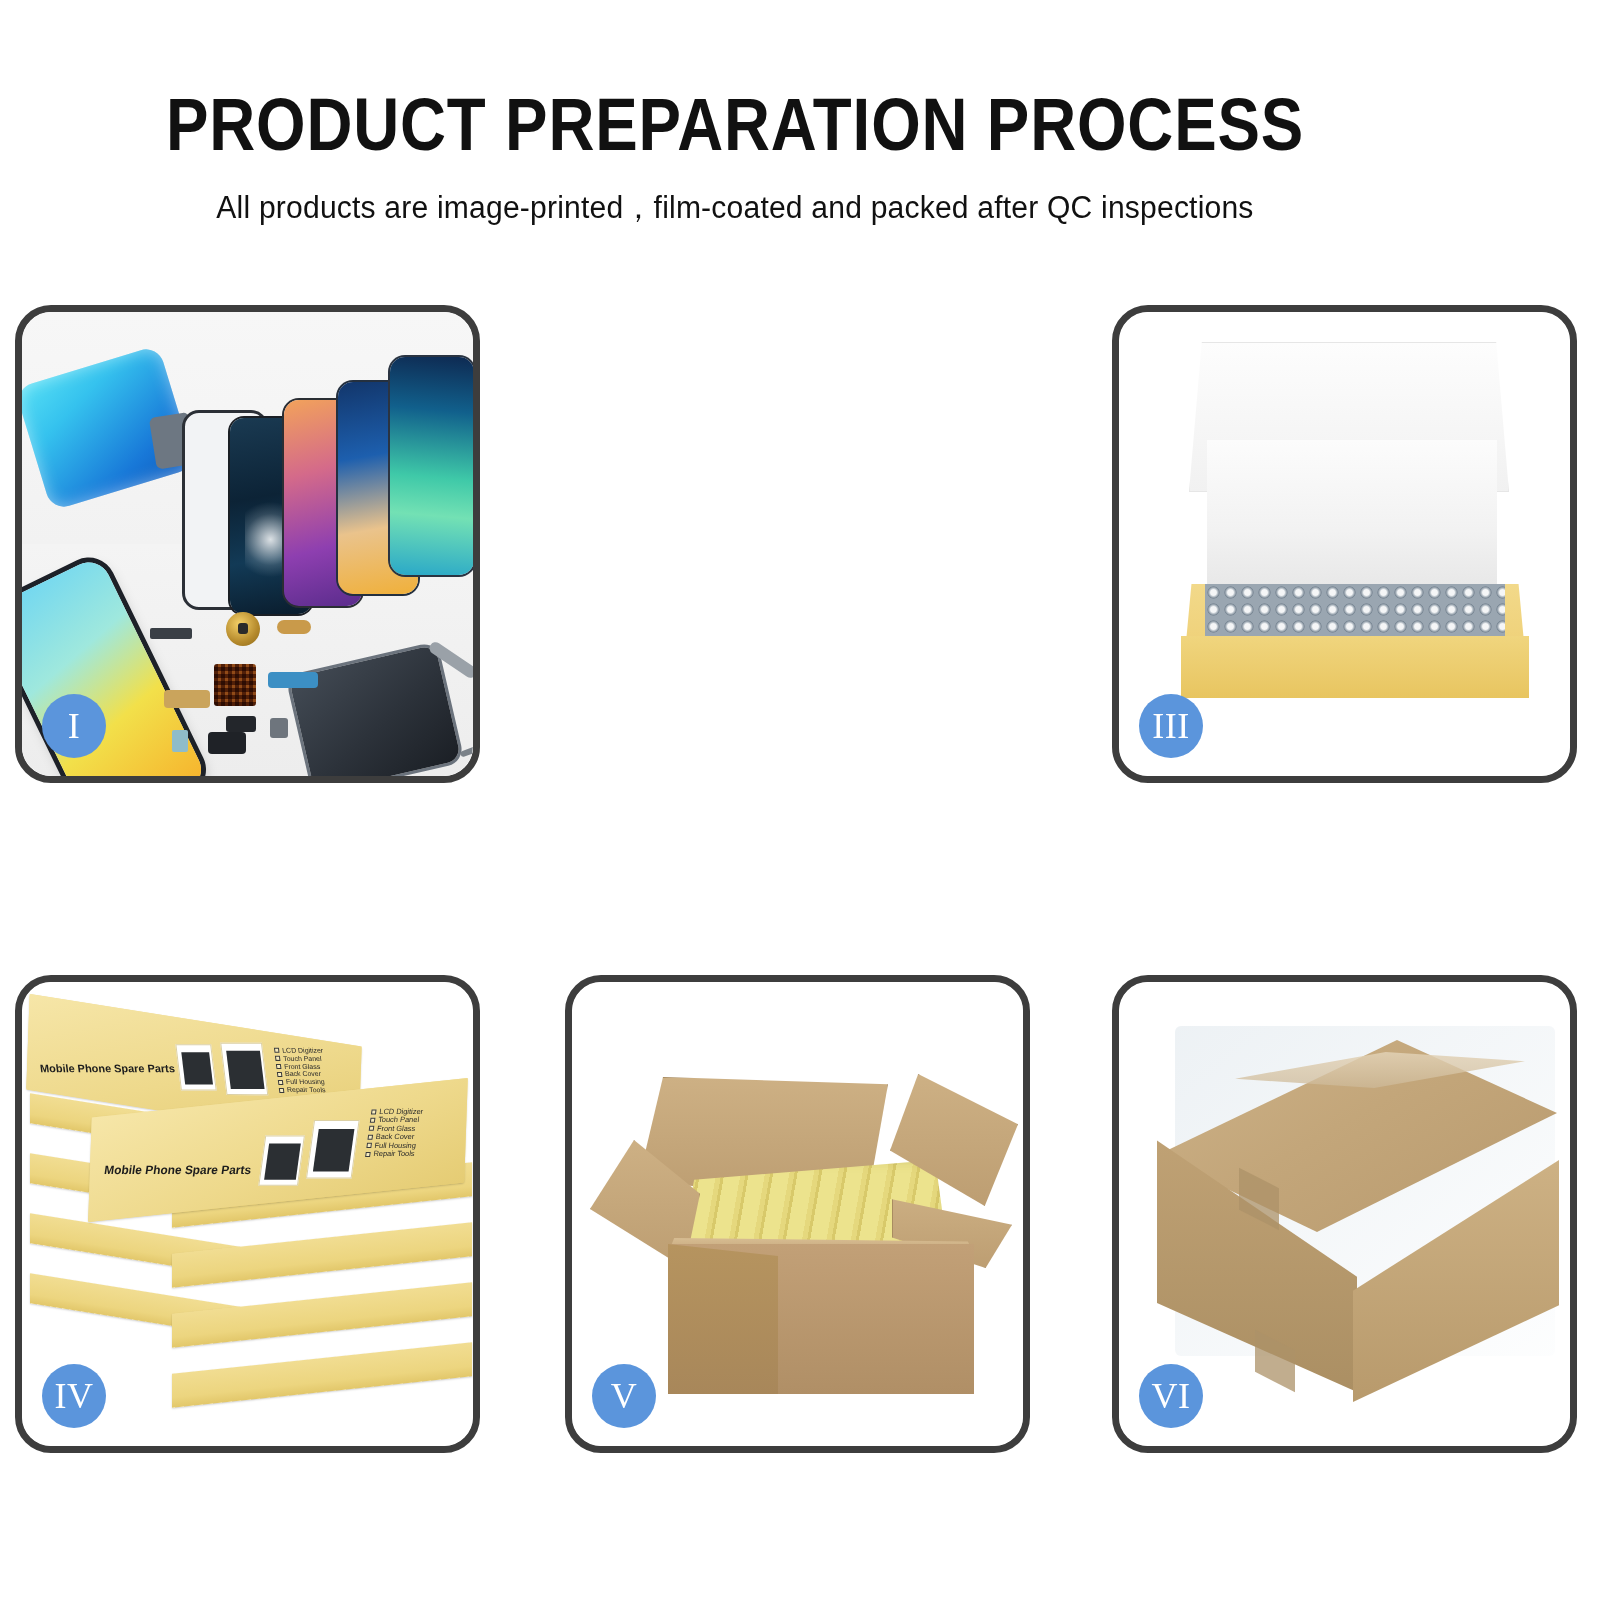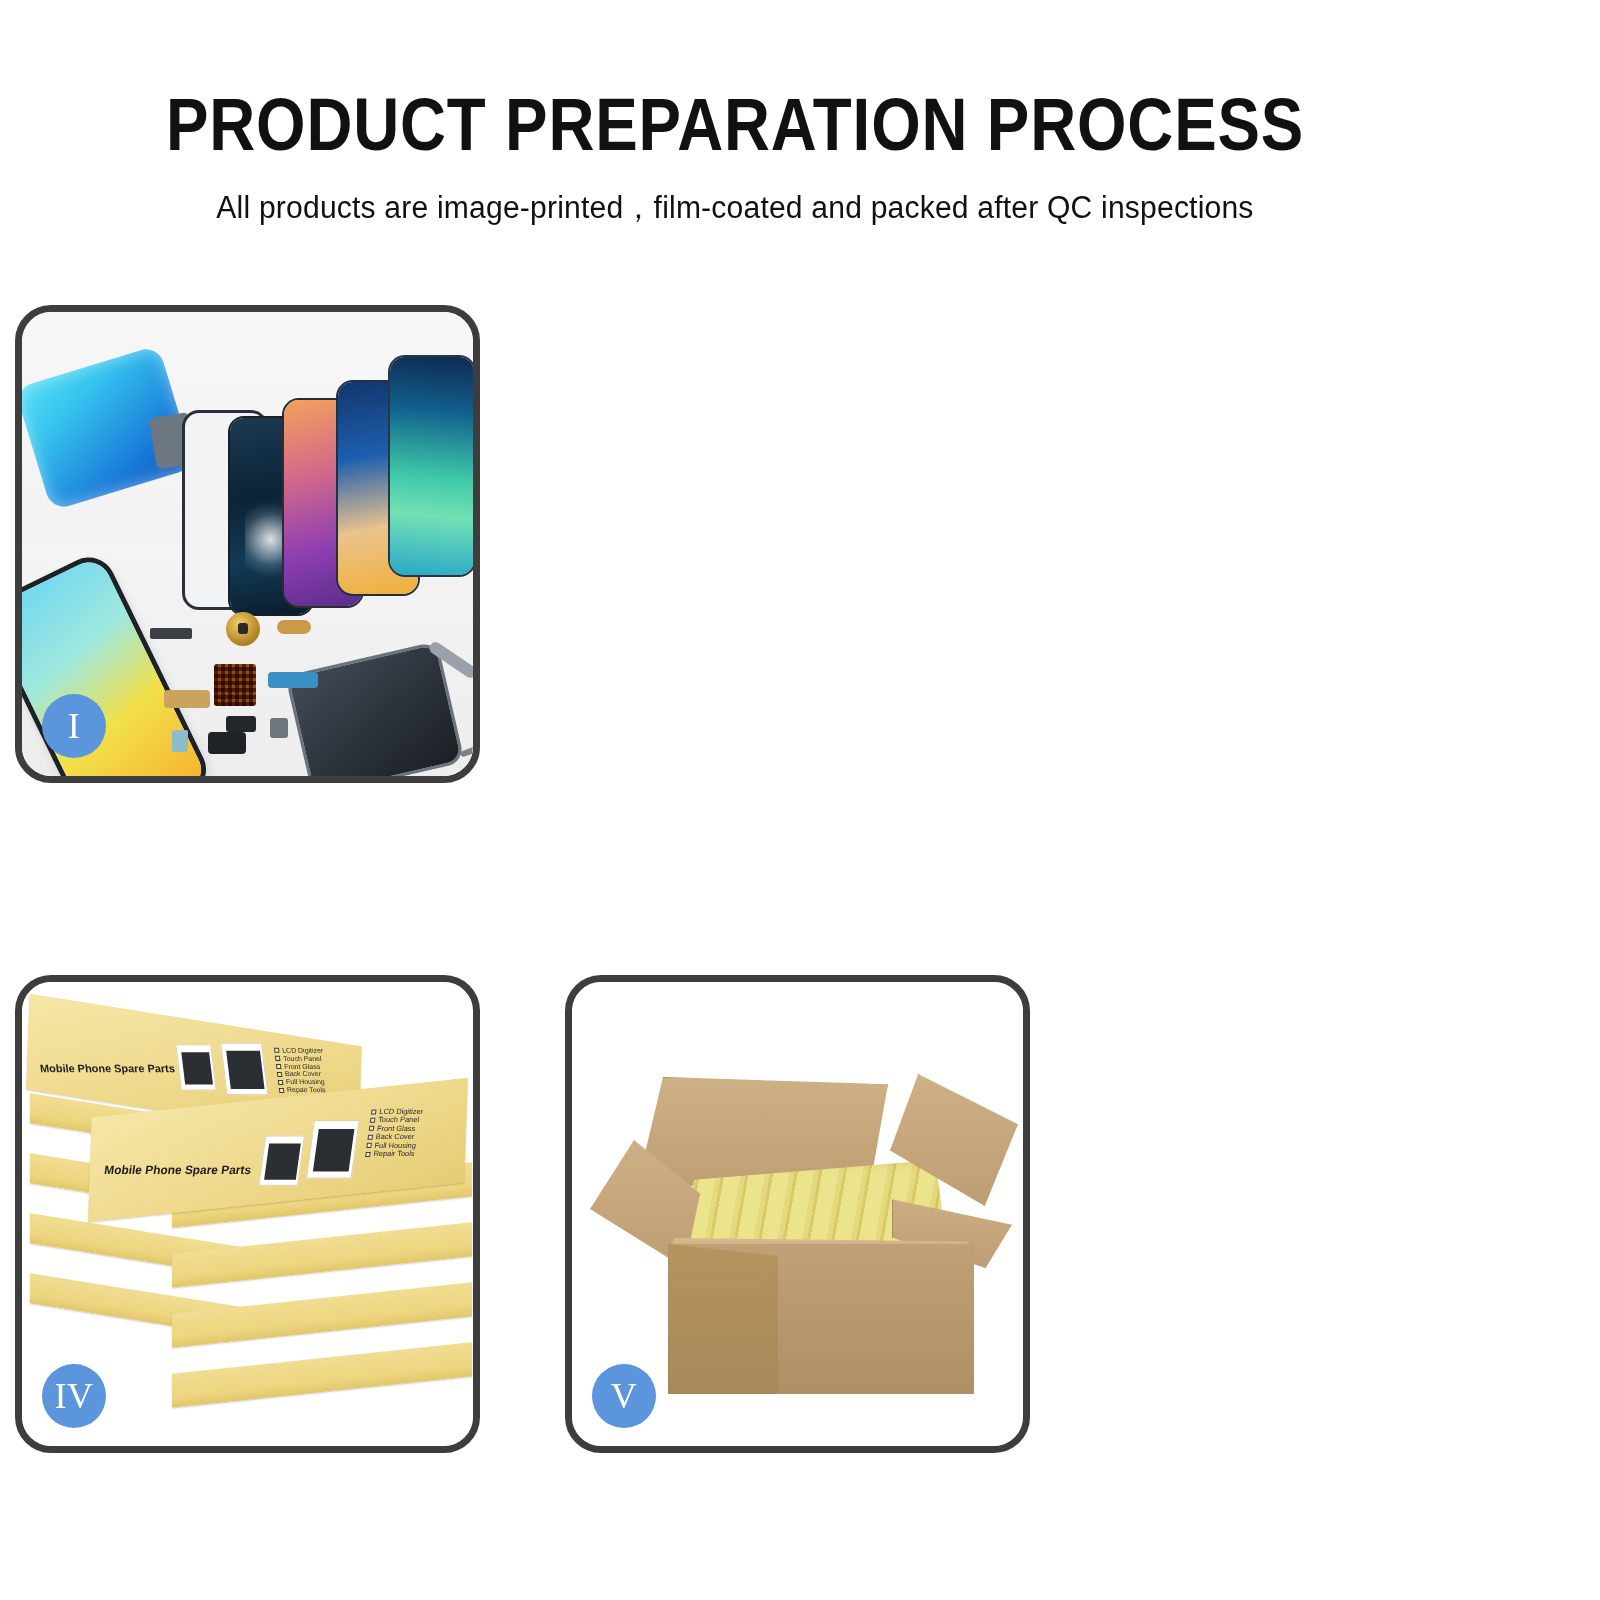--- a/index.html
+++ b/index.html
@@ -330,20 +330,30 @@
       <div class="chip sp2"></div>
       <div class="chip sp3"></div>
       <div class="chip sp4"></div>
       <div class="chip tool"></div>
       <div class="chip scw"></div>
     </div>
     <div class="badge">I</div>
   </div>
 
 
+  <div class="card r1 c3">
+    <div class="photo p3">
+      <div class="lid"></div>
+      <div class="liner"></div>
+      <div class="tray"></div>
+      <div class="wrap"></div>
+      <div class="trayfront"></div>
+    </div>
+    <div class="badge">III</div>
+  </div>
 
   <div class="card r2 c1">
     <div class="photo p4">
 
       <div class="gbox" style="left:8px; top:128px; width:210px; height:30px; transform:skewY(9deg);"></div>
       <div class="gbox" style="left:8px; top:188px; width:210px; height:30px; transform:skewY(9deg);"></div>
       <div class="gbox" style="left:8px; top:248px; width:210px; height:30px; transform:skewY(9deg);"></div>
       <div class="gbox" style="left:8px; top:308px; width:210px; height:30px; transform:skewY(9deg);"></div>
 
       <div class="gbox" style="left:150px; top:196px; width:300px; height:34px; transform:skewY(-6deg);"></div>
@@ -435,14 +445,26 @@
       <div class="flap left"></div>
       <div class="flap right"></div>
       <div class="flap frontright"></div>
       <div class="carton-rim"></div>
       <div class="carton-body"></div>
       <div class="carton-side"></div>
     </div>
     <div class="badge">V</div>
   </div>
 
+  <div class="card r2 c3">
+    <div class="photo p6">
+      <div class="shadowplate"></div>
+      <div class="sealed-top"></div>
+      <div class="tape-top"></div>
+      <div class="sealed-left"></div>
+      <div class="sealed-right"></div>
+      <div class="tape-tab t1"></div>
+      <div class="tape-tab t2"></div>
+    </div>
+    <div class="badge">VI</div>
+  </div>
 
 </div>
 
 </body></html>

